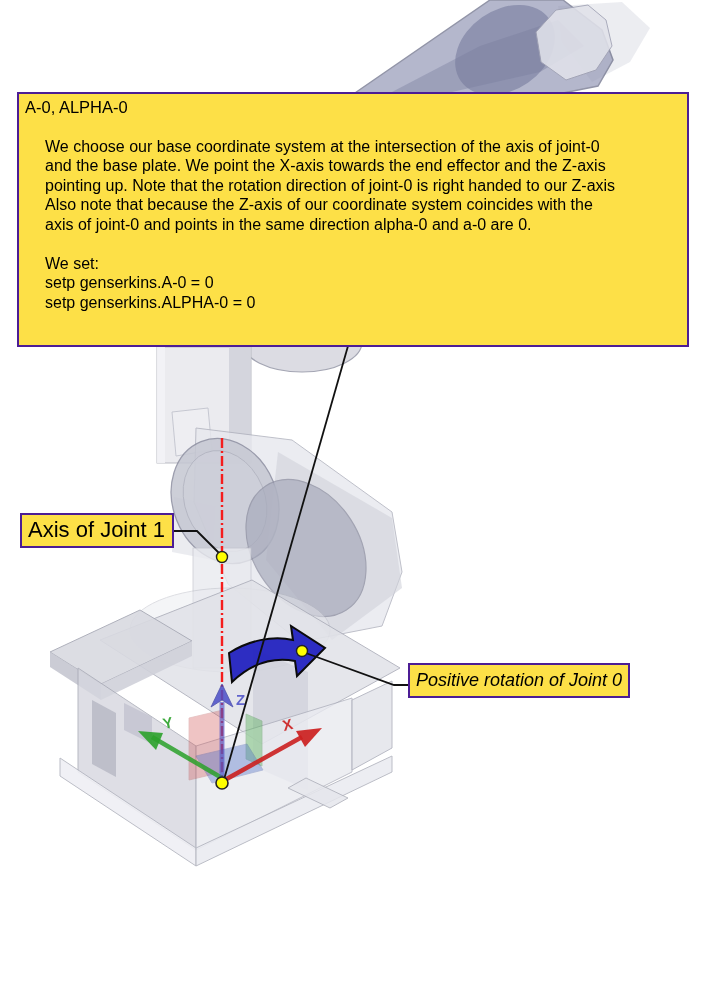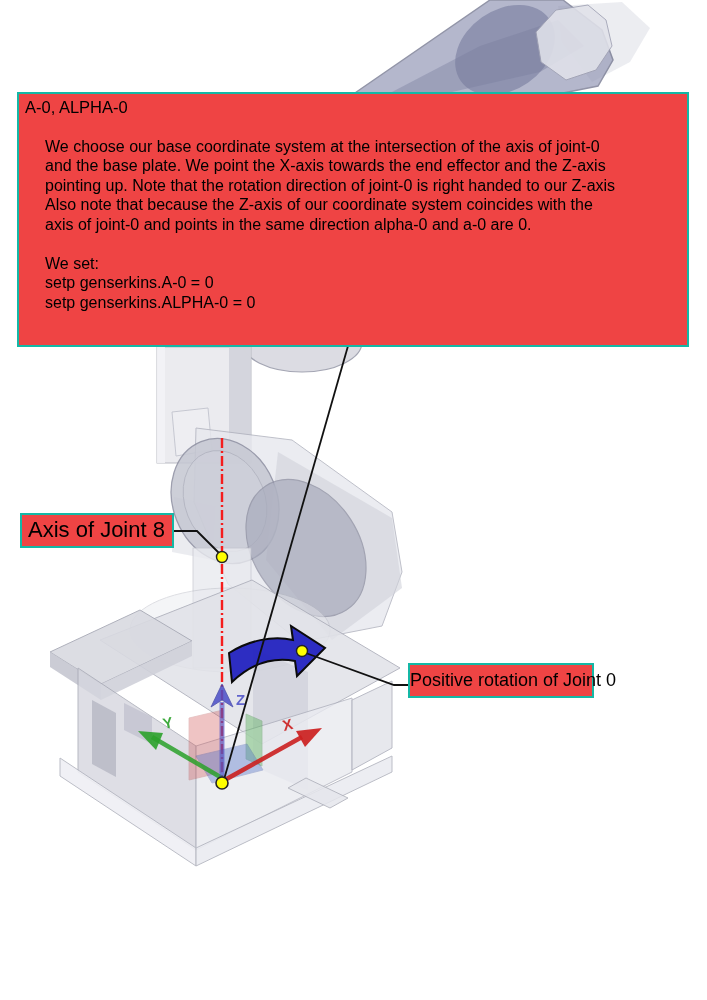--- a/index.html
+++ b/index.html
@@ -3,33 +3,33 @@
 <meta charset="utf-8">
 <style>
   html,body{margin:0;padding:0;background:#fff;}
   #canvas{
     position:relative;width:707px;height:1000px;background:#ffffff;
     font-family:"Liberation Sans",sans-serif;overflow:hidden;
     outline:1px solid #d8d8d8;
   }
   #scene{position:absolute;left:0;top:0;}
   .callout,.note{
-    position:absolute;background:#ef4444;border:2px solid #14b8a6;
+    position:absolute;background:#fde047;border:2px solid #4c1d95;
     box-sizing:border-box;color:#000;
   }
   .note{left:17px;top:92px;width:672px;height:255px;padding:3px 6px;}
   .note-title{font-size:16.5px;line-height:20px;white-space:pre-line;}
   .note-body{font-size:16px;line-height:19.5px;white-space:pre-line;margin-left:20px;}
   .callout-axis{
     left:20px;top:513px;width:154px;height:35px;
     font-size:22px;line-height:30px;padding-left:6px;white-space:nowrap;
   }
   .callout-rot{
-    left:408px;top:663px;width:186px;height:35px;
-    font-size:18px;line-height:30px;text-align:center;white-space:nowrap;
+    left:408px;top:663px;width:222px;height:35px;
+    font-size:18px;line-height:30px;text-align:center;white-space:nowrap;font-style:italic;
   }
 </style>
 </head>
 <body>
 
 <div id="canvas">
 
 <svg id="scene" width="707" height="1000" viewBox="0 0 707 1000">
 
   <g>
@@ -118,16 +118,16 @@
 and the base plate. We point the X-axis towards the end effector and the Z-axis
 pointing up. Note that the rotation direction of joint-0 is right handed to our Z-axis
 Also note that because the Z-axis of our coordinate system coincides with the
 axis of joint-0 and points in the same direction alpha-0 and a-0 are 0.
 
 We set:
 setp genserkins.A-0 = 0
 setp genserkins.ALPHA-0 = 0</div>
 </div>
 
-<div class="callout callout-axis">Axis of Joint 8</div>
+<div class="callout callout-axis">Axis of Joint 1</div>
 <div class="callout callout-rot">Positive rotation of Joint 0</div>
 
 </div>
 
 </body></html>

